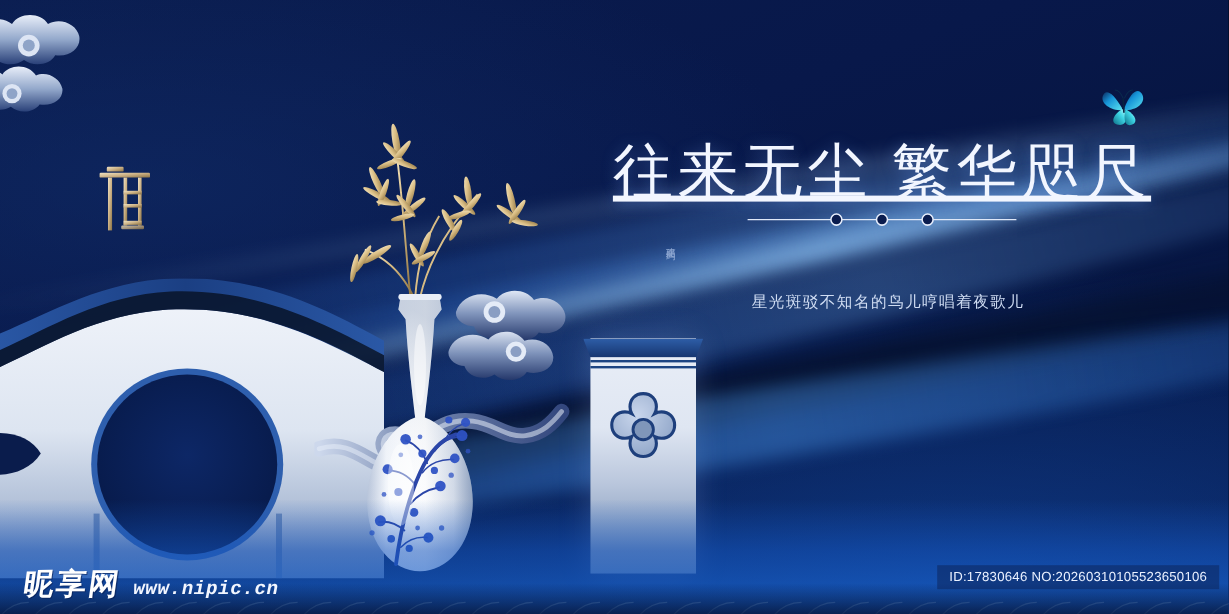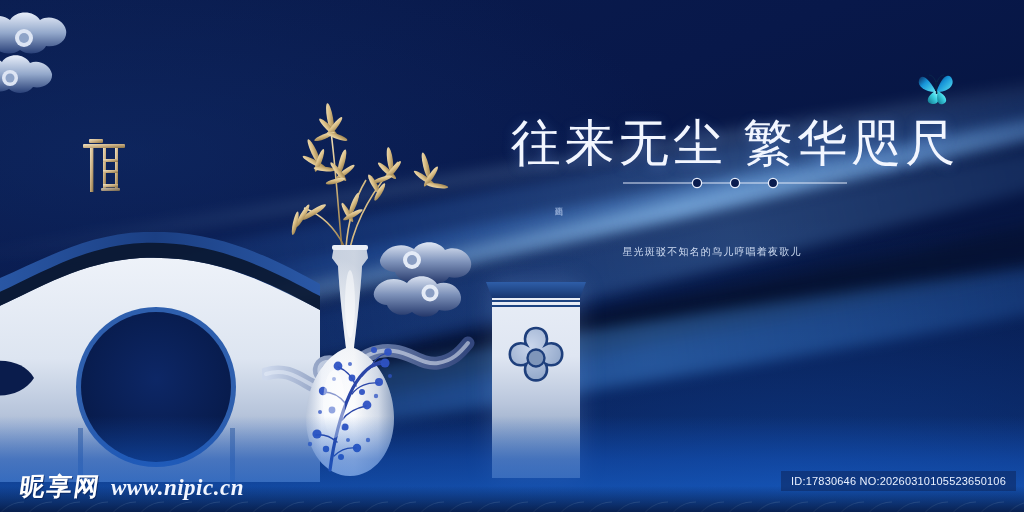--- a/index.html
+++ b/index.html
@@ -99,56 +99,57 @@
   .headline{
     position:absolute; left:500px; top:118px; width:470px;
     text-align:center;
     color:#f2f6ff;
     font-family:"Liberation Serif", serif;
     font-size:50px; line-height:1;
     letter-spacing:4px;
     font-weight:400;
     text-shadow:0 2px 12px rgba(120,170,255,.35);
     white-space:nowrap;
+    text-decoration:underline;
   }
   .divider{
     position:absolute; left:500px; top:172px; width:470px; height:22px;
     display:flex; align-items:center; justify-content:center;
   }
   .divider svg{width:240px;height:20px;}
   .vtag{
     position:absolute; left:545px; top:200px;
     width:18px;
     color:#9fb6dd; font-size:8px; line-height:1.25;
     writing-mode:vertical-rl; text-orientation:upright;
     letter-spacing:1px; opacity:.85;
     font-family:"Liberation Sans", sans-serif;
   }
   .subcopy{
-    position:absolute; left:492px; top:240px; width:440px;
+    position:absolute; left:520px; top:240px; width:440px;
     text-align:center;
-    color:#cfdcf2; font-size:10px; line-height:24px; letter-spacing:1.2px;
+    color:#cfdcf2; font-size:13px; line-height:24px; letter-spacing:1.2px;
     font-family:"Liberation Sans", sans-serif;
   }
   .subcopy div{white-space:nowrap;}
 
   
   .wm-left{
     position:absolute; left:20px; top:470px;
     display:flex; align-items:baseline; gap:10px;
   }
   .wm-cn{
     color:#ffffff; font-size:25px; font-weight:bold; letter-spacing:2px;
     font-family:"DejaVu Sans", sans-serif;
     transform:skewX(-8deg);
     text-shadow:1px 1px 0 rgba(10,30,80,.6);
   }
   .wm-url{
-    color:#f2f6ff; font-size:23px; font-style:italic; font-weight:bold;
-    letter-spacing:.5px; font-family:Liberation Serif, serif;
+    color:#f2f6ff; font-size:16px; font-style:italic; font-weight:bold;
+    letter-spacing:.5px; font-family:Liberation Mono, monospace;
   }
   .wm-right{
     position:absolute; right:8px; top:471px;
     padding:4px 10px;
     background:rgba(12,38,92,.55);
     color:#eaf1ff; font-size:11px; letter-spacing:.2px;
     font-family:"Liberation Sans", sans-serif;
     white-space:nowrap;
   }
 </style>

